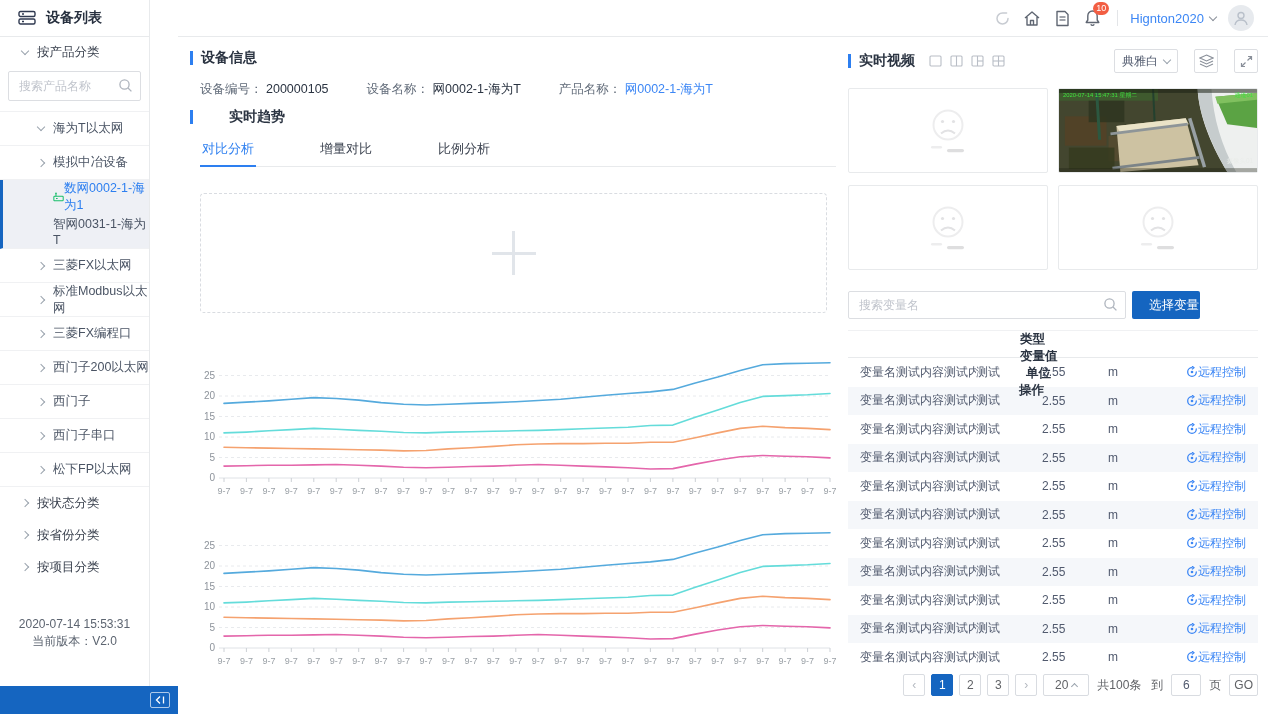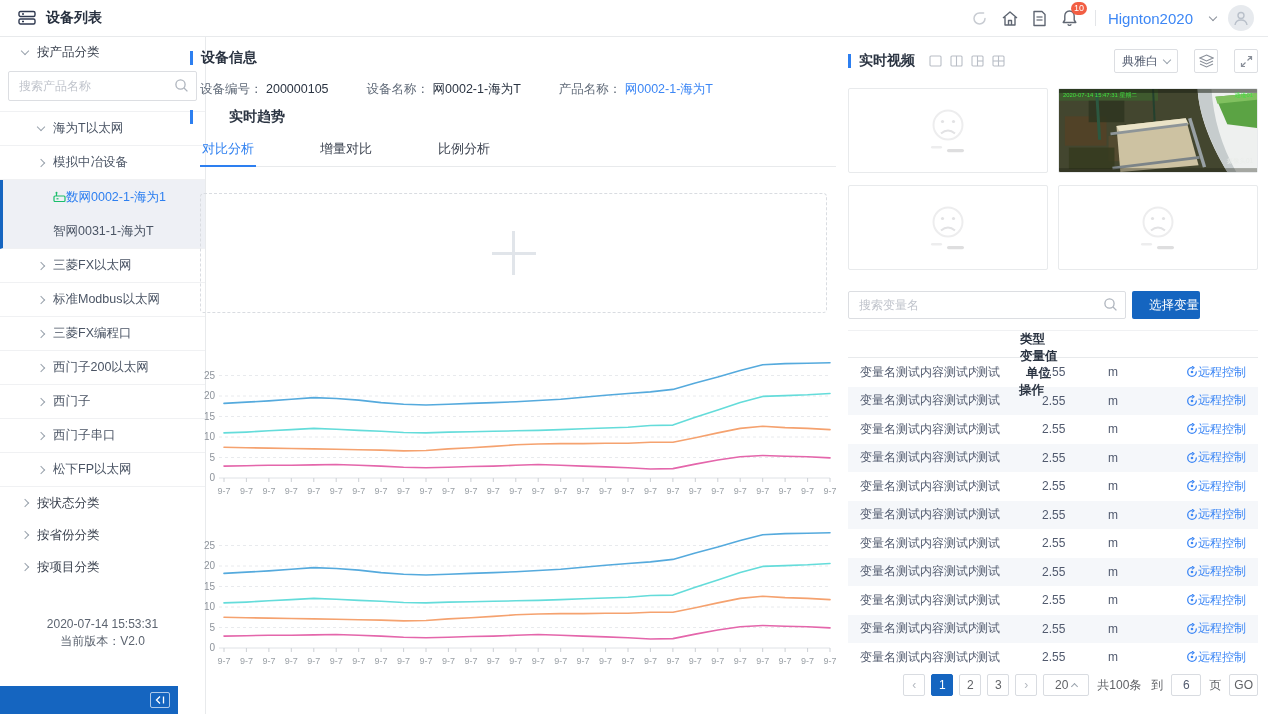--- a/index.html
+++ b/index.html
@@ -1,19 +1,19 @@
 <!DOCTYPE html>
 <html><head>
 <meta charset="utf-8">
 <style>
   * { margin:0; padding:0; box-sizing:border-box; }
   html,body { width:1268px; height:714px; background:#fff; font-family:"Liberation Sans","DejaVu Sans",sans-serif; font-size:12px; color:#515a6e; overflow:hidden; }
 
   
-  .sidebar { position:absolute; left:0; top:0; width:206px; height:714px; border-right:1px solid #e8eaec; background:#fff; }
+  .sidebar { position:absolute; left:0; top:0; width:150px; height:714px; border-right:1px solid #e8eaec; background:#fff; }
   .topbar  { position:absolute; left:178px; top:0; width:1090px; height:37px; border-bottom:1px solid #e8eaec; background:#fff; display:flex; align-items:center; justify-content:flex-end; padding-right:14px; gap:0; }
   .main    { position:absolute; left:190px; top:37px; width:646px; height:677px; }
   .rpanel  { position:absolute; left:848px; top:37px; width:410px; height:677px; }
 
   
   .sb-header { height:37px; border-bottom:1px solid #e8eaec; display:flex; align-items:center; padding-left:18px; gap:10px; }
   .sb-title { font-size:14px; font-weight:bold; color:#27303f; }
   .sb-group { height:30px; display:flex; align-items:center; padding-left:22px; cursor:pointer; color:#3c4350; font-size:12.5px; }
   .sb-search-wrap { padding:4px 8px 10px 8px; border-bottom:1px solid #f0f1f3; }
   .sb-search { position:relative; }
@@ -29,21 +29,21 @@
   .sb-bluebar { position:absolute; left:0; bottom:0; width:178px; height:28px; background:#1565c0; display:flex; align-items:center; justify-content:flex-end; padding-right:8px; }
   .collapse-btn { width:20px; height:16px; border:1px solid rgba(255,255,255,.65); border-radius:2px; display:flex; align-items:center; justify-content:center; cursor:pointer; }
   .chv { width:6px; height:6px; border-right:1.3px solid #9aa3ad; border-bottom:1.3px solid #9aa3ad; display:inline-block; margin-right:9px; flex:none; }
   .chv.r { transform:rotate(-45deg); }
   .chv.d { transform:rotate(45deg); margin-top:-3px; }
 
   
   .tbi { width:30px; display:flex; justify-content:center; align-items:center; cursor:pointer; position:relative; }
   .badge { position:absolute; top:-7px; right:-2px; min-width:16px; height:13px; background:#f25e43; color:#fff; border-radius:7px; font-size:9px; line-height:13px; text-align:center; padding:0 3px; }
   .tb-div { width:1px; height:16px; background:#e3e5e8; margin:0 12px 0 10px; }
-  .tb-user { color:#3d87f5; display:flex; align-items:center; gap:17px; cursor:pointer; margin-right:12px; font-size:15px; }
+  .tb-user { color:#3d87f5; display:flex; align-items:center; gap:6px; cursor:pointer; margin-right:12px; font-size:13px; }
   .tb-user .chv { border-color:#8a909a; margin:0 0 2px 0; }
   .avatar { width:26px; height:26px; border-radius:50%; background:#e7eaee; display:flex; align-items:center; justify-content:center; cursor:pointer; }
 
   
   .sec { display:flex; align-items:center; font-size:14px; color:#2b3442; font-weight:bold; }
   .sec .bar { width:3px; height:14px; background:#2d7ff0; margin-right:8px; }
 
   
   .sec-device { position:absolute; left:0; top:12px; }
   .info-row { position:absolute; left:10px; top:44px; display:flex; gap:38px; font-size:12.5px; }

